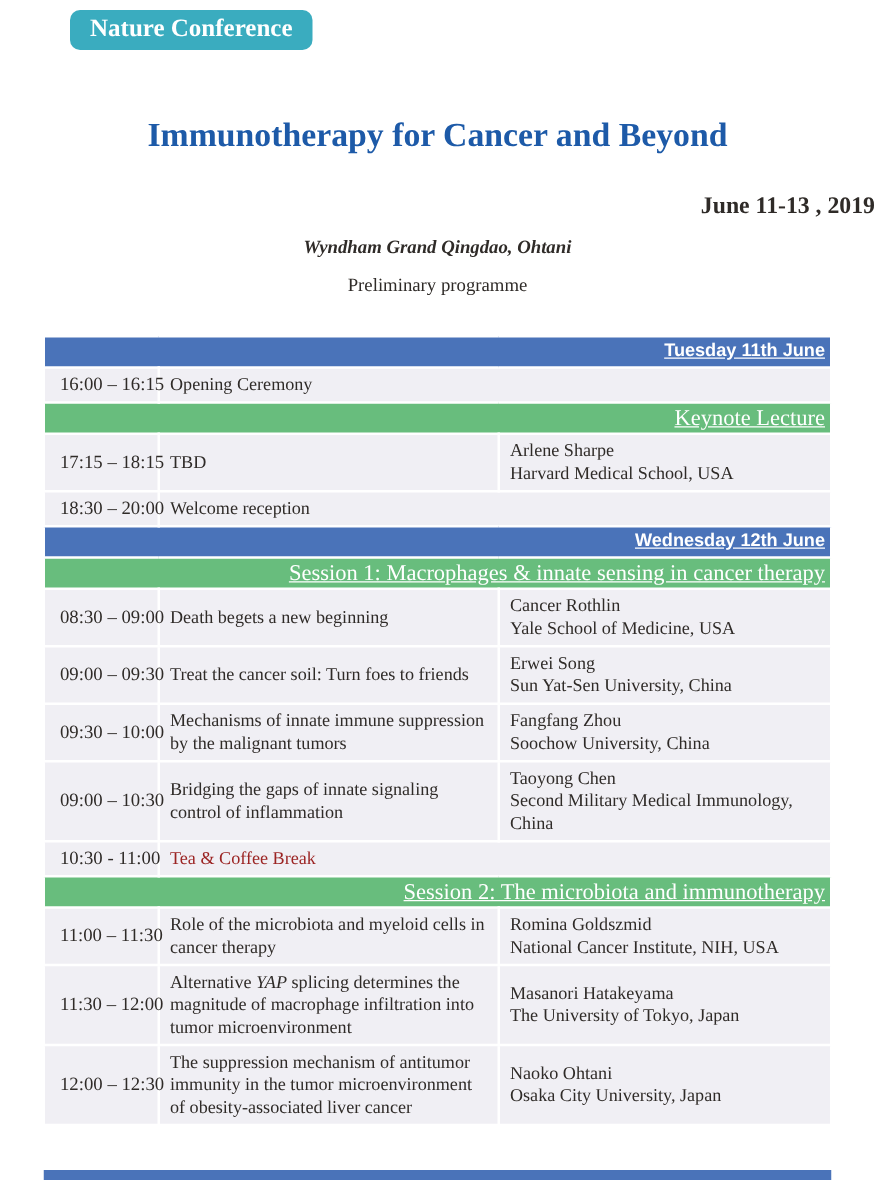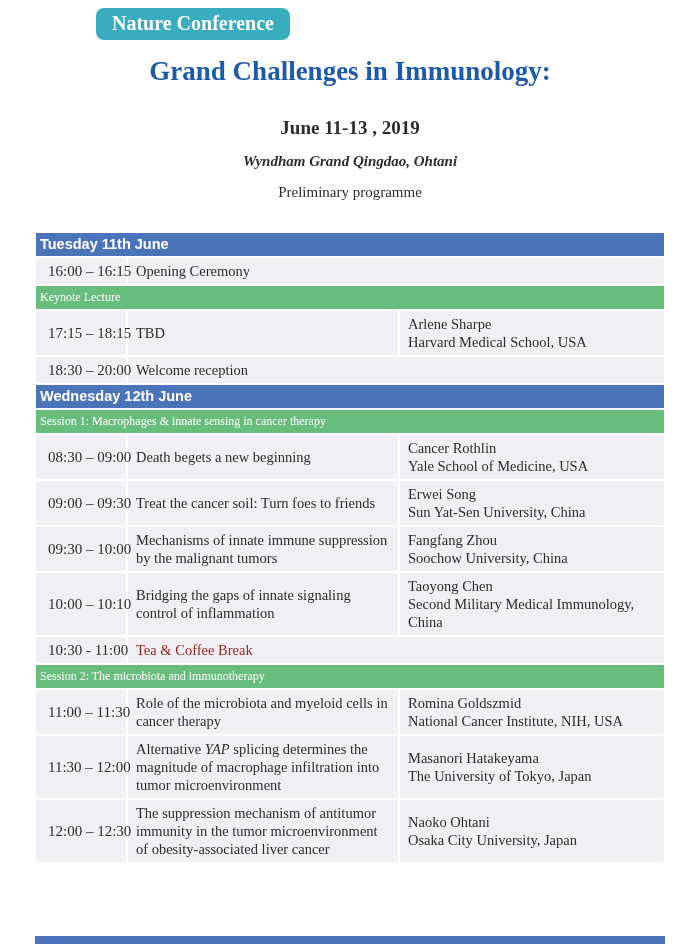--- a/index.html
+++ b/index.html
@@ -7,71 +7,72 @@
     position: relative;
     width: 700px;
     height: 944px;
     background: #ffffff;
     overflow: hidden;
     font-family: "Liberation Serif", serif;
     color: #2f2b28;
   }
 
   
-  .badge-row { padding: 8px 0 0 96px; }
+  .badge-row { padding: 8px 0 0 56px; }
   .badge {
     display: inline-block;
     background: var(--badge-bg, #3aacbf);
     color: #ffffff;
     font-weight: bold;
     font-size: 20px;
     line-height: 24px;
     padding: 3px 16px 5px 16px;
     border-radius: 8px;
   }
   .page-title {
     margin: 13px 0 0 0;
     text-align: center;
     color: var(--title-blue, #1d5aa8);
     font-size: 27px;
     line-height: 37px;
     font-weight: bold;
   }
   .meta { text-align: center; }
-  .meta-date  { margin-top: 27px; font-size: 19px; font-weight: bold; }
+  .meta-date  { margin-top: 27px; font-size: 19px; font-weight: bold; text-align: right; }
   .meta-venue { margin-top: 14px; font-size: 15px; font-weight: bold; font-style: italic; }
   .meta-note  { margin-top: 14px; font-size: 15px; }
 
   
   table.schedule {
     width: 630px;
     margin: 30px auto 0 auto;
     border-collapse: collapse;
     table-layout: fixed;
   }
   table.schedule td {
     border: 2px solid #ffffff;
     vertical-align: middle;
     word-wrap: break-word;
   }
   td.band {
-    text-align: left;
+    text-align: right;
     color: #ffffff;
     padding: 2px 4px;
+    text-decoration: underline;
   }
   td.band-day {
     background: var(--day-band-bg, #4a73b9);
     font-family: "Liberation Sans", sans-serif;
     font-weight: bold;
     font-size: 14.5px;
     line-height: 19px;
   }
   td.band-session {
     background: var(--session-band-bg, #68bd7d);
-    font-size: 12px;
+    font-size: 18px;
     line-height: 19px;
     margin-top: 16px;
   }
   td.cell {
     background: var(--row-bg, #f0eff4);
     font-size: 14.5px;
     line-height: 18px;
     padding: 4px 8px;
   }
   td.time {
@@ -96,21 +97,22 @@
   }
 </style>
 </head>
 <body>
 
 <div class="badge-row">
   <span class="badge">Nature Conference</span>
 </div>
 
 <h1 class="page-title">
-  <span>Grand Challenges in Immunology:</span><br>
+  <br>
+  <span>Immunotherapy for Cancer and Beyond</span>
 </h1>
 
 <div class="meta">
   <div class="meta-date">June 11-13 , 2019</div>
   <div class="meta-venue">Wyndham Grand Qingdao, Ohtani</div>
   <div class="meta-note">Preliminary programme</div>
 </div>
 
 <table class="schedule">
   <colgroup>
@@ -165,21 +167,21 @@
       </tr>
       <tr>
         <td class="cell time">09:30 – 10:00</td>
         <td class="cell topic">Mechanisms of innate immune suppression by the malignant tumors</td>
         <td class="cell speaker">
           <div class="speaker-name">Fangfang Zhou</div>
           <div class="speaker-affil">Soochow University, China</div>
         </td>
       </tr>
       <tr>
-        <td class="cell time">10:00 – 10:10</td>
+        <td class="cell time">09:00 – 10:30</td>
         <td class="cell topic">Bridging the gaps of innate signaling control of inflammation</td>
         <td class="cell speaker">
           <div class="speaker-name">Taoyong Chen</div>
           <div class="speaker-affil">Second Military Medical Immunology, China</div>
         </td>
       </tr>
       <tr>
         <td class="cell time">10:30 - 11:00</td>
         <td class="cell topic break-topic" colspan="2">Tea &amp; Coffee Break</td>
       </tr>

